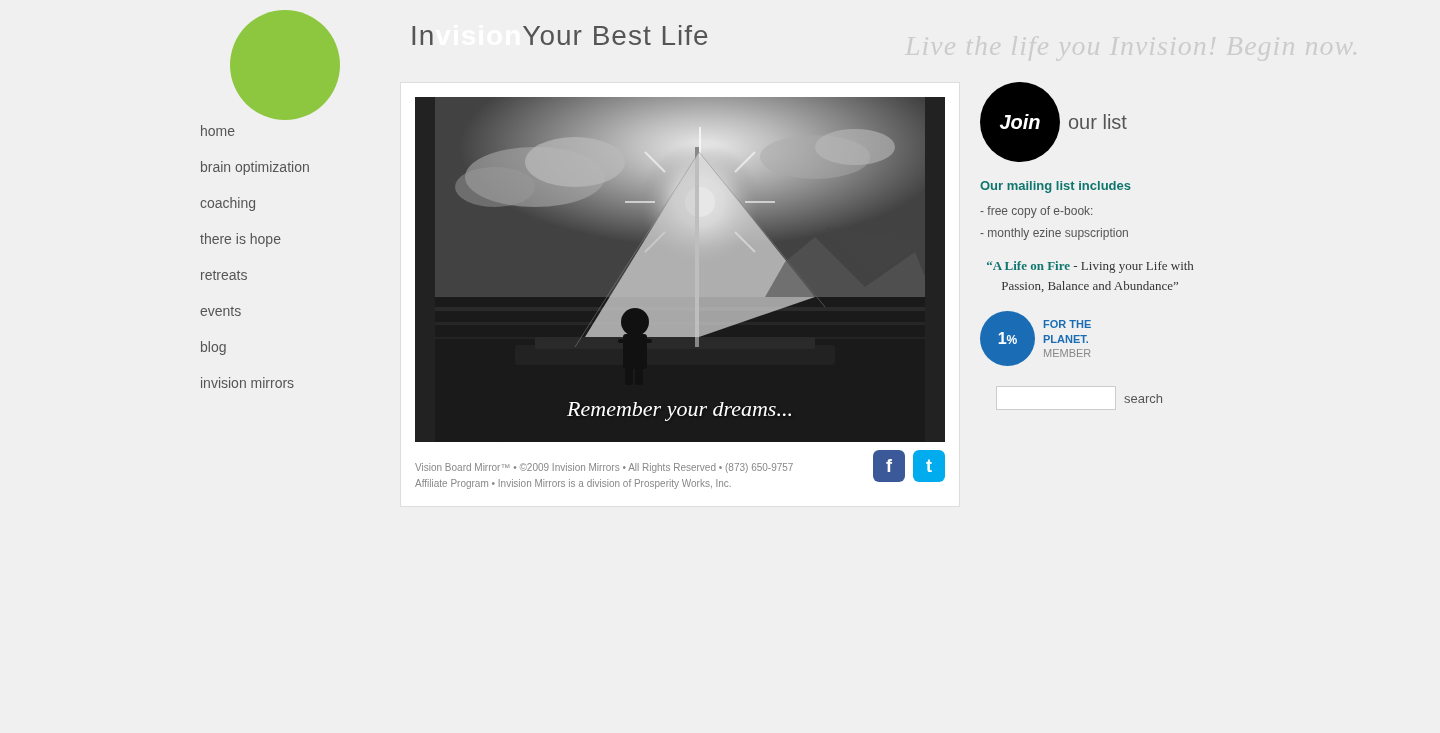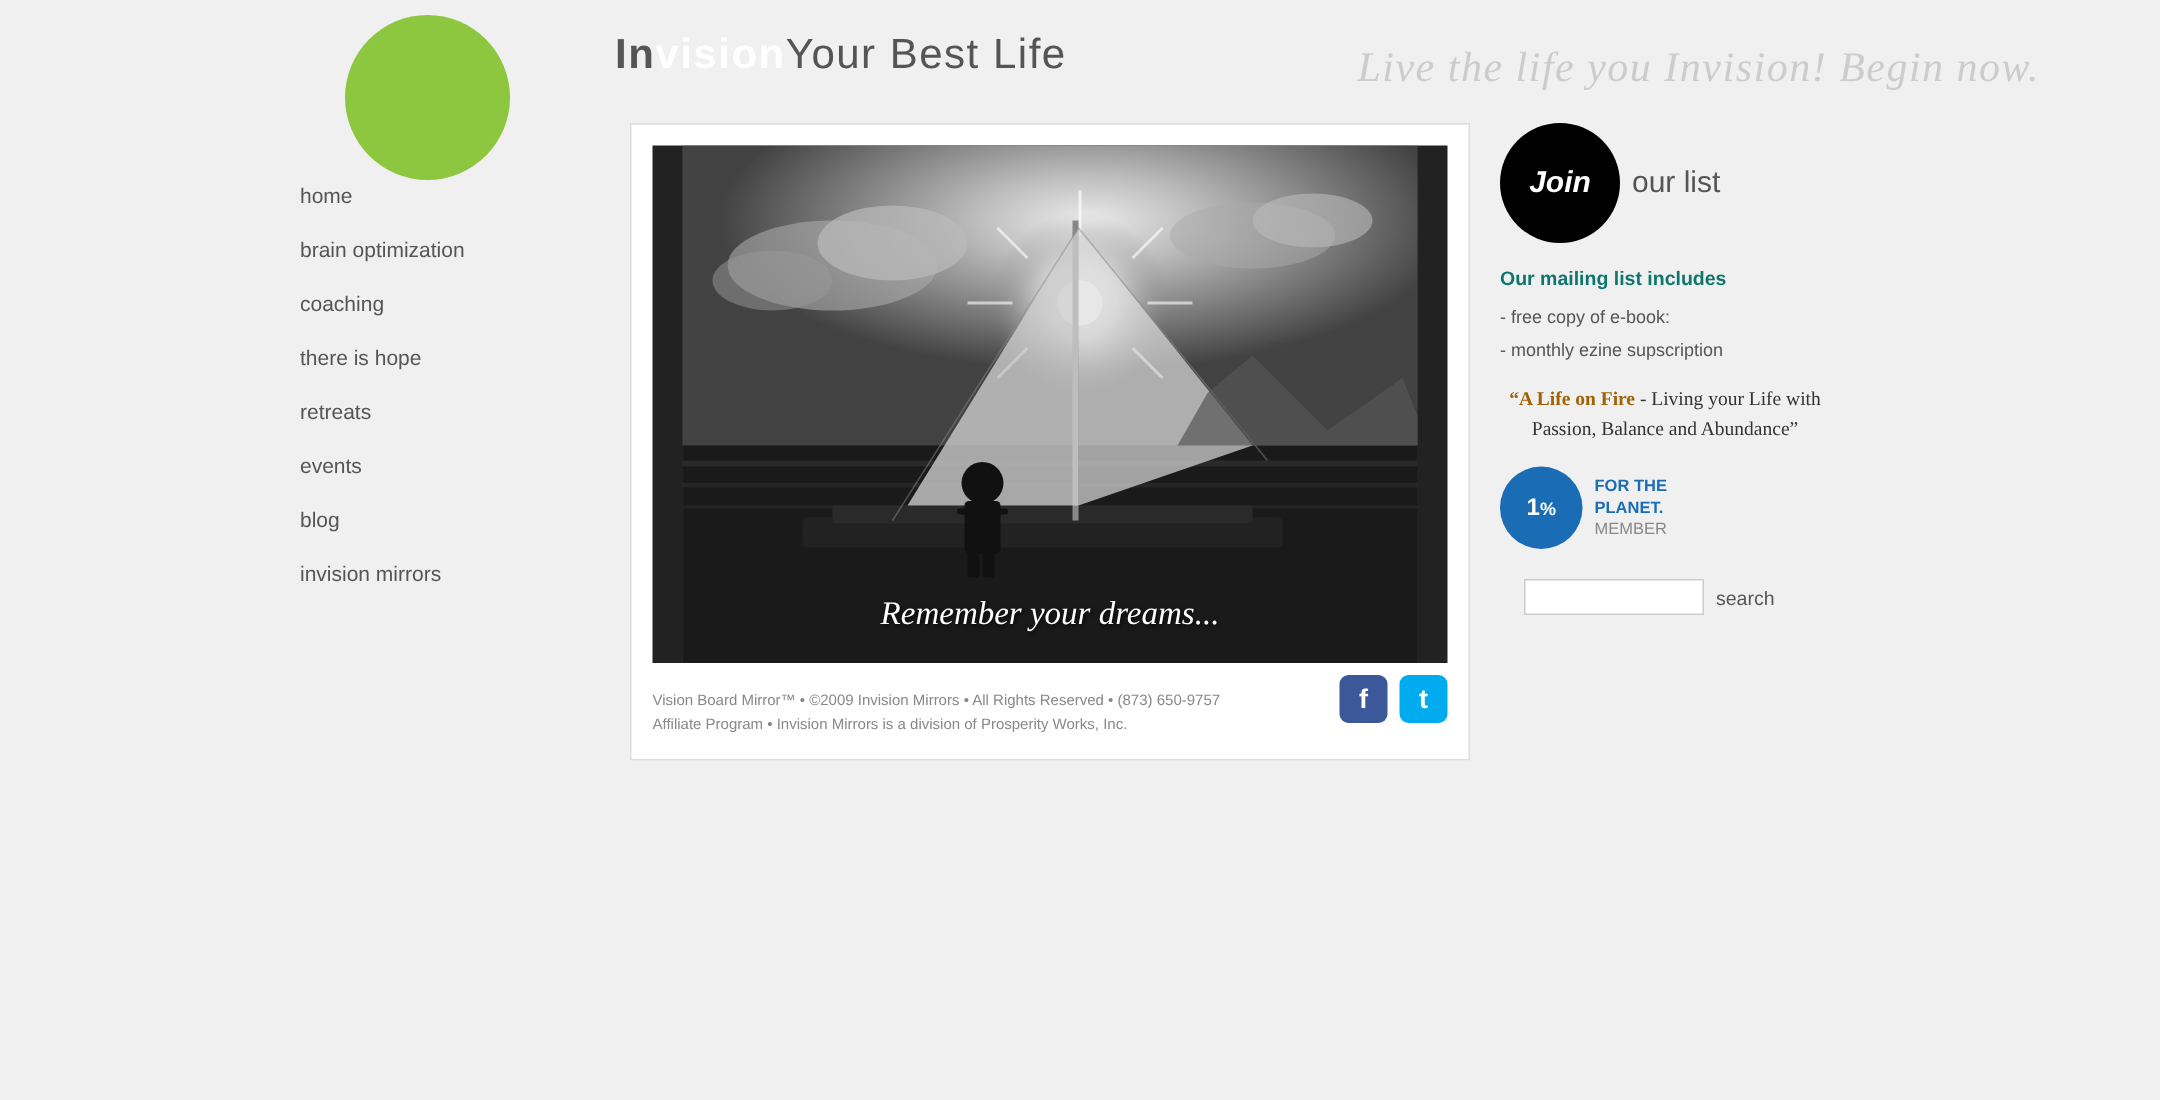--- a/index.html
+++ b/index.html
@@ -71,21 +71,21 @@
       margin-left: 210px;
       font-size: 28px;
       color: #555;
       font-family: Arial, sans-serif;
       font-weight: 300;
       letter-spacing: 1px;
     }
 
     .logo-text .invision-in {
       color: #555;
-      font-weight: 700;
+      font-weight: 400;
     }
 
     .logo-text .invision-vision {
       color: #ffffff;
       font-weight: bold;
     }
 
     .logo-text .logo-rest {
       color: #555;
     }
@@ -118,21 +118,20 @@
       color: #555;
       font-family: Arial, sans-serif;
       font-size: 14px;
       font-weight: normal;
     }
 
     
     .center-content {
       flex: 1;
       max-width: 560px;
-      margin-left: 20px;
     }
 
     .image-container {
       background: #fff;
       border: 1px solid #ddd;
       padding: 14px;
     }
 
     .hero-image {
       width: 100%;
@@ -258,21 +257,21 @@
     .ebook-title {
       font-family: Georgia, serif;
       font-size: 13px;
       color: #333;
       text-align: center;
       line-height: 1.5;
       margin-bottom: 16px;
     }
 
     .ebook-title strong {
-      color: #a16207;
+      color: #0f766e;
     }
 
     .one-percent-badge {
       display: flex;
       align-items: center;
       margin-bottom: 20px;
     }
 
     .one-percent-circle {
       width: 55px;

